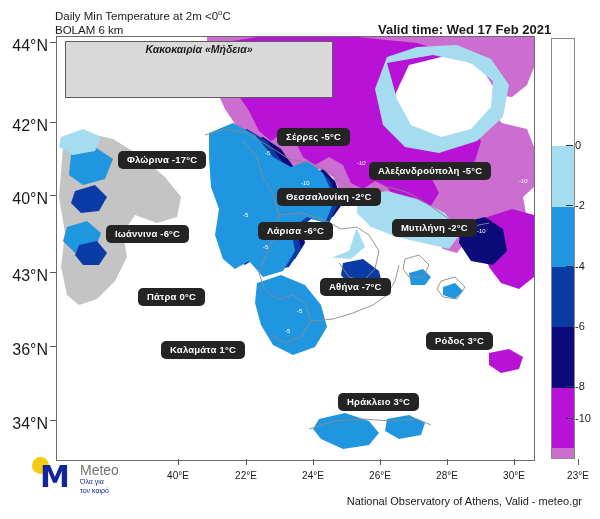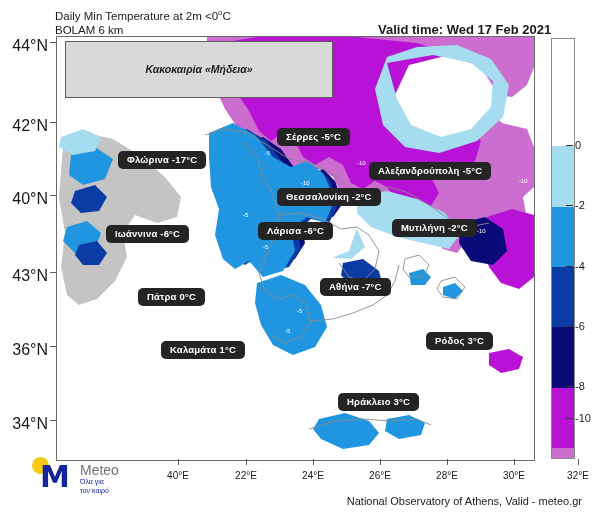--- a/index.html
+++ b/index.html
@@ -19,21 +19,21 @@
 
   
   .tick-lat{position:absolute;font-size:16px;text-align:right;width:44px;white-space:nowrap;}
   .tick-lon{position:absolute;font-size:10px;text-align:center;width:44px;white-space:nowrap;}
   .tick-mark-lat{position:absolute;width:6px;height:1px;background:#5a5a5a;left:50px;}
   .tick-mark-lon{position:absolute;width:1px;height:6px;background:#5a5a5a;top:459px;}
 
   
   #headline-box{position:absolute;left:65px;top:41px;width:266px;height:55px;
     background:#d9d9d9;border:1px solid #5d5d5d;
-    display:flex;flex-direction:column;align-items:center;justify-content:center;}
+    display:flex;flex-direction:column;align-items:center;justify-content:flex-start;}
   #headline-box div{font-size:10.5px;font-weight:bold;font-style:italic;line-height:15px;white-space:nowrap;}
 
   
   .city-label{position:absolute;background:#242424;color:#ffffff;border-radius:5px;
     font-size:9.5px;font-weight:bold;padding:3px 9px 4px 9px;white-space:nowrap;
     line-height:11px;letter-spacing:.2px;}
 
   
   #colorbar{position:absolute;left:551px;top:38px;width:22px;height:419px;
             border:1px solid #8a8a8a;overflow:hidden;}
@@ -208,21 +208,21 @@
 <div class="tick-mark-lat" style="top:272px"></div>
 <div class="tick-mark-lat" style="top:346px"></div>
 <div class="tick-mark-lat" style="top:420px"></div>
 
 <div class="tick-lon" style="left:156px;top:470px">40°E</div>
 <div class="tick-lon" style="left:224px;top:470px">22°E</div>
 <div class="tick-lon" style="left:291px;top:470px">24°E</div>
 <div class="tick-lon" style="left:358px;top:470px">26°E</div>
 <div class="tick-lon" style="left:425px;top:470px">28°E</div>
 <div class="tick-lon" style="left:492px;top:470px">30°E</div>
-<div class="tick-lon" style="left:556px;top:470px">32°E</div>
+<div class="tick-lon" style="left:556px;top:470px">23°E</div>
 
 <div class="tick-mark-lon" style="left:178px"></div>
 <div class="tick-mark-lon" style="left:246px"></div>
 <div class="tick-mark-lon" style="left:313px"></div>
 <div class="tick-mark-lon" style="left:380px"></div>
 <div class="tick-mark-lon" style="left:447px"></div>
 <div class="tick-mark-lon" style="left:514px"></div>
 <div class="tick-mark-lon" style="left:578px"></div>
 
 <div id="colorbar">

